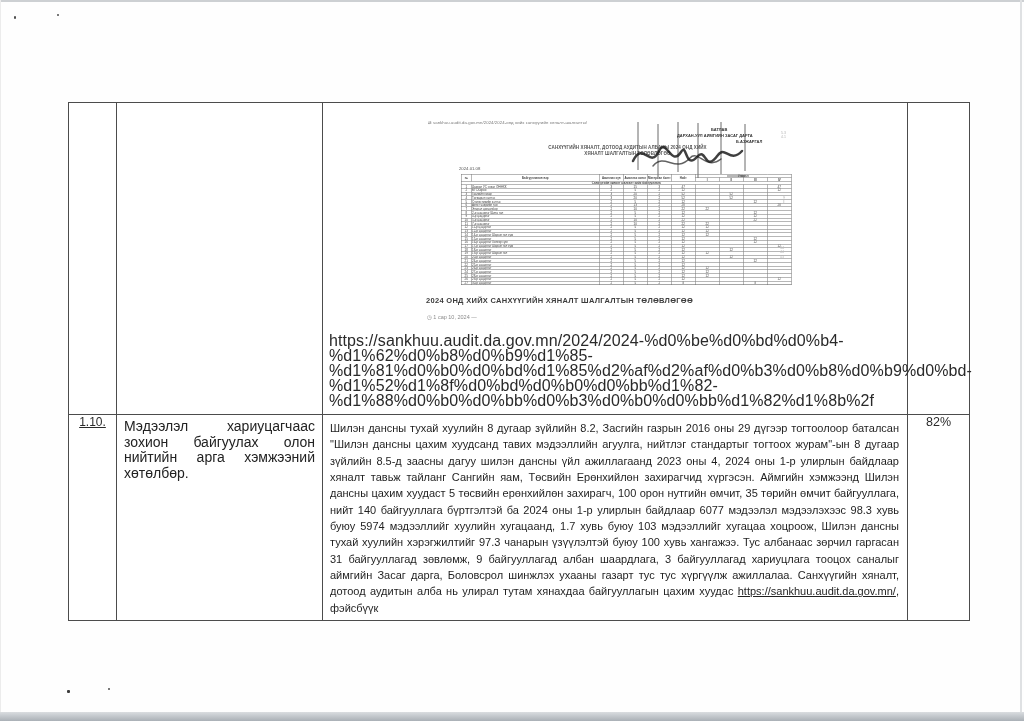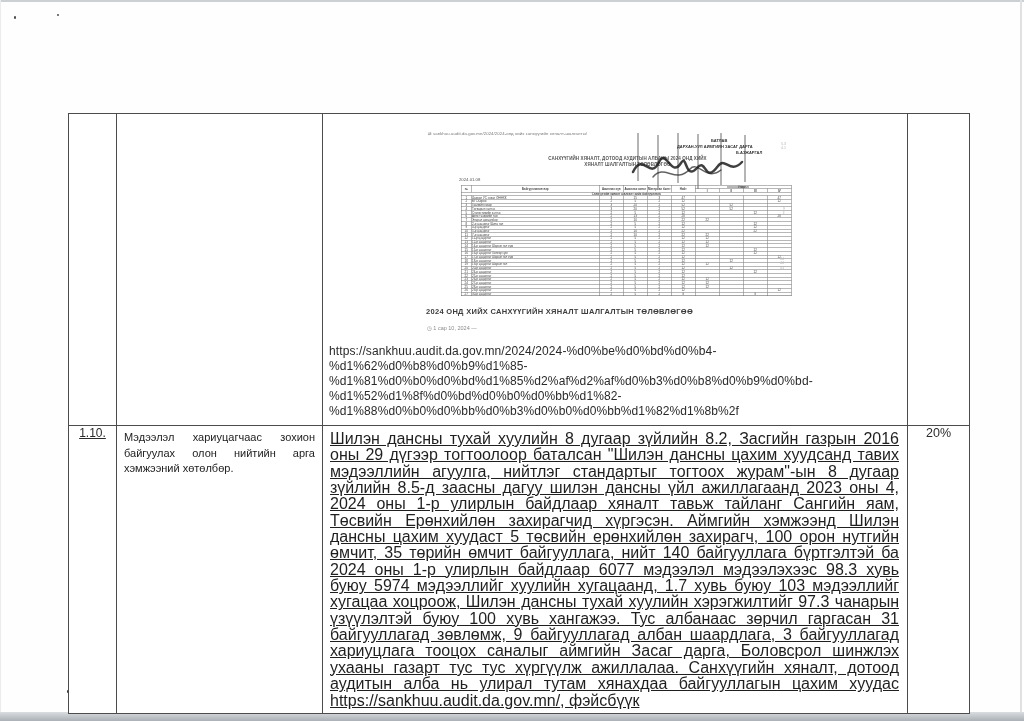--- a/index.html
+++ b/index.html
@@ -16,42 +16,42 @@
   .edge-right{position:absolute;top:0;right:2px;width:2px;height:712px;background:#dfe1e3;}
   .edge-left{position:absolute;top:0;left:0;width:1px;height:712px;background:#ececec;}
   .speck{position:absolute;background:#4e4e4e;border-radius:1px;}
   #speck1{left:14px;top:16px;width:2px;height:3px;}
   #speck2{left:57px;top:14px;width:2px;height:2px;}
   #speck3{left:67px;top:690px;width:3px;height:3px;background:#3d3d3d;}
   #speck4{left:108px;top:688px;width:2px;height:2px;}
 
   
   table.main{
-    position:absolute;left:68px;top:113px;
+    position:absolute;left:68px;top:102px;
     border-collapse:collapse;table-layout:fixed;
     width:897px;
   }
   table.main td{
     border:1.6px solid #4c4c4c;vertical-align:top;padding:0;
     background:#fff;
   }
   td.c-num{width:47px;text-align:center;vertical-align:middle;font-size:12px;text-decoration:underline;}
   td.c-desc{width:205px;vertical-align:middle;}
   td.c-content{width:584px;position:relative;}
   td.c-pct{width:61px;text-align:center;vertical-align:middle;font-size:12.5px;}
   tr.r-shot{height:312px;}
   tr.r-main{height:203px;}
 
   .desc-text{
-    padding:4px 7px;font-size:11px;line-height:15.5px;
+    padding:4px 7px;font-size:14px;line-height:15.5px;
     text-align:justify;color:#222;
   }
   .body-text{
-    padding:5px 8px 4px 7px;font-size:16px;line-height:16.35px;
-    text-align:justify;color:#1f1f1f;text-decoration:underline;
+    padding:5px 8px 4px 7px;font-size:11px;line-height:16.35px;
+    text-align:justify;color:#1f1f1f;
   }
   .body-text a{color:#1f1f1f;text-decoration:underline;}
 
   
   .shot{
     position:absolute;left:100px;top:17px;width:940px;height:420px;
     transform:scale(0.5);transform-origin:0 0;
     filter:blur(0.35px);color:#4a4a4a;
   }
   .shot .browser-line{position:absolute;left:10px;top:0;font-size:8.5px;color:#777;letter-spacing:.2px;white-space:nowrap;}
@@ -84,21 +84,21 @@
     color:#3c3c3c;letter-spacing:.6px;white-space:nowrap;}
   .shot .posted{position:absolute;left:8px;top:388px;font-size:11px;color:#8a8a8a;}
   .shot .artifact{position:absolute;color:#b4b4b4;font-size:7px;line-height:9px;}
   .art1{left:716px;top:20px;}
   .art2{left:720px;top:150px;}
   .art3{left:714px;top:250px;}
 
   
   .url-block{
     position:absolute;left:6px;top:230px;width:570px;
-    font-size:12px;line-height:15.1px;color:#2a2a2a;letter-spacing:.1px;
+    font-size:16px;line-height:15.1px;color:#2a2a2a;letter-spacing:.1px;
   }
 </style>
 </head>
 <body>
 
 <div class="edge-top"></div>
 <div class="edge-bottom"></div>
 <div class="edge-right"></div>
 <div class="edge-left"></div>
 <div class="speck" id="speck1"></div>
@@ -522,16 +522,16 @@
   </tr>
 
   <tr class="r-main">
     <td class="c-num">1.10.</td>
     <td class="c-desc">
       <div class="desc-text">Мэдээлэл хариуцагчаас зохион байгуулах олон нийтийн арга хэмжээний хөтөлбөр.</div>
     </td>
     <td class="c-content">
       <div class="body-text"><span>Шилэн дансны тухай хуулийн 8 дугаар зүйлийн 8.2, Засгийн газрын 2016 оны 29 дүгээр тогтоолоор баталсан "Шилэн дансны цахим хуудсанд тавих мэдээллийн агуулга, нийтлэг стандартыг тогтоох журам"-ын 8 дугаар зүйлийн 8.5-д заасны дагуу шилэн дансны үйл ажиллагаанд 2023 оны 4, 2024 оны 1-р улирлын байдлаар хяналт тавьж тайланг Сангийн яам, Төсвийн Ерөнхийлөн захирагчид хүргэсэн. Аймгийн хэмжээнд Шилэн дансны цахим хуудаст 5 төсвийн ерөнхийлөн захирагч, 100 орон нутгийн өмчит, 35 төрийн өмчит байгууллага, нийт 140 байгууллага бүртгэлтэй ба 2024 оны 1-р улирлын байдлаар 6077 мэдээлэл мэдээлэхээс 98.3 хувь буюу 5974 мэдээллийг хуулийн хугацаанд, 1.7 хувь буюу 103 мэдээллийг хугацаа хоцроож, Шилэн дансны тухай хуулийн хэрэгжилтийг 97.3 чанарын үзүүлэлтэй буюу 100 хувь хангажээ.  Тус албанаас зөрчил гаргасан 31 байгууллагад зөвлөмж, 9 байгууллагад албан шаардлага, 3 байгууллагад хариуцлага тооцох саналыг аймгийн Засаг дарга, Боловсрол шинжлэх ухааны газарт тус тус хүргүүлж ажиллалаа. Санхүүгийн хяналт, дотоод аудитын алба нь улирал тутам хянахдаа байгууллагын цахим хуудас </span><a href="#">https://sankhuu.audit.da.gov.mn/</a><span>, фэйсбүүк</span></div>
     </td>
-    <td class="c-pct">20%</td>
+    <td class="c-pct">82%</td>
   </tr>
 </tbody>
   </table>
 
 </body></html>

